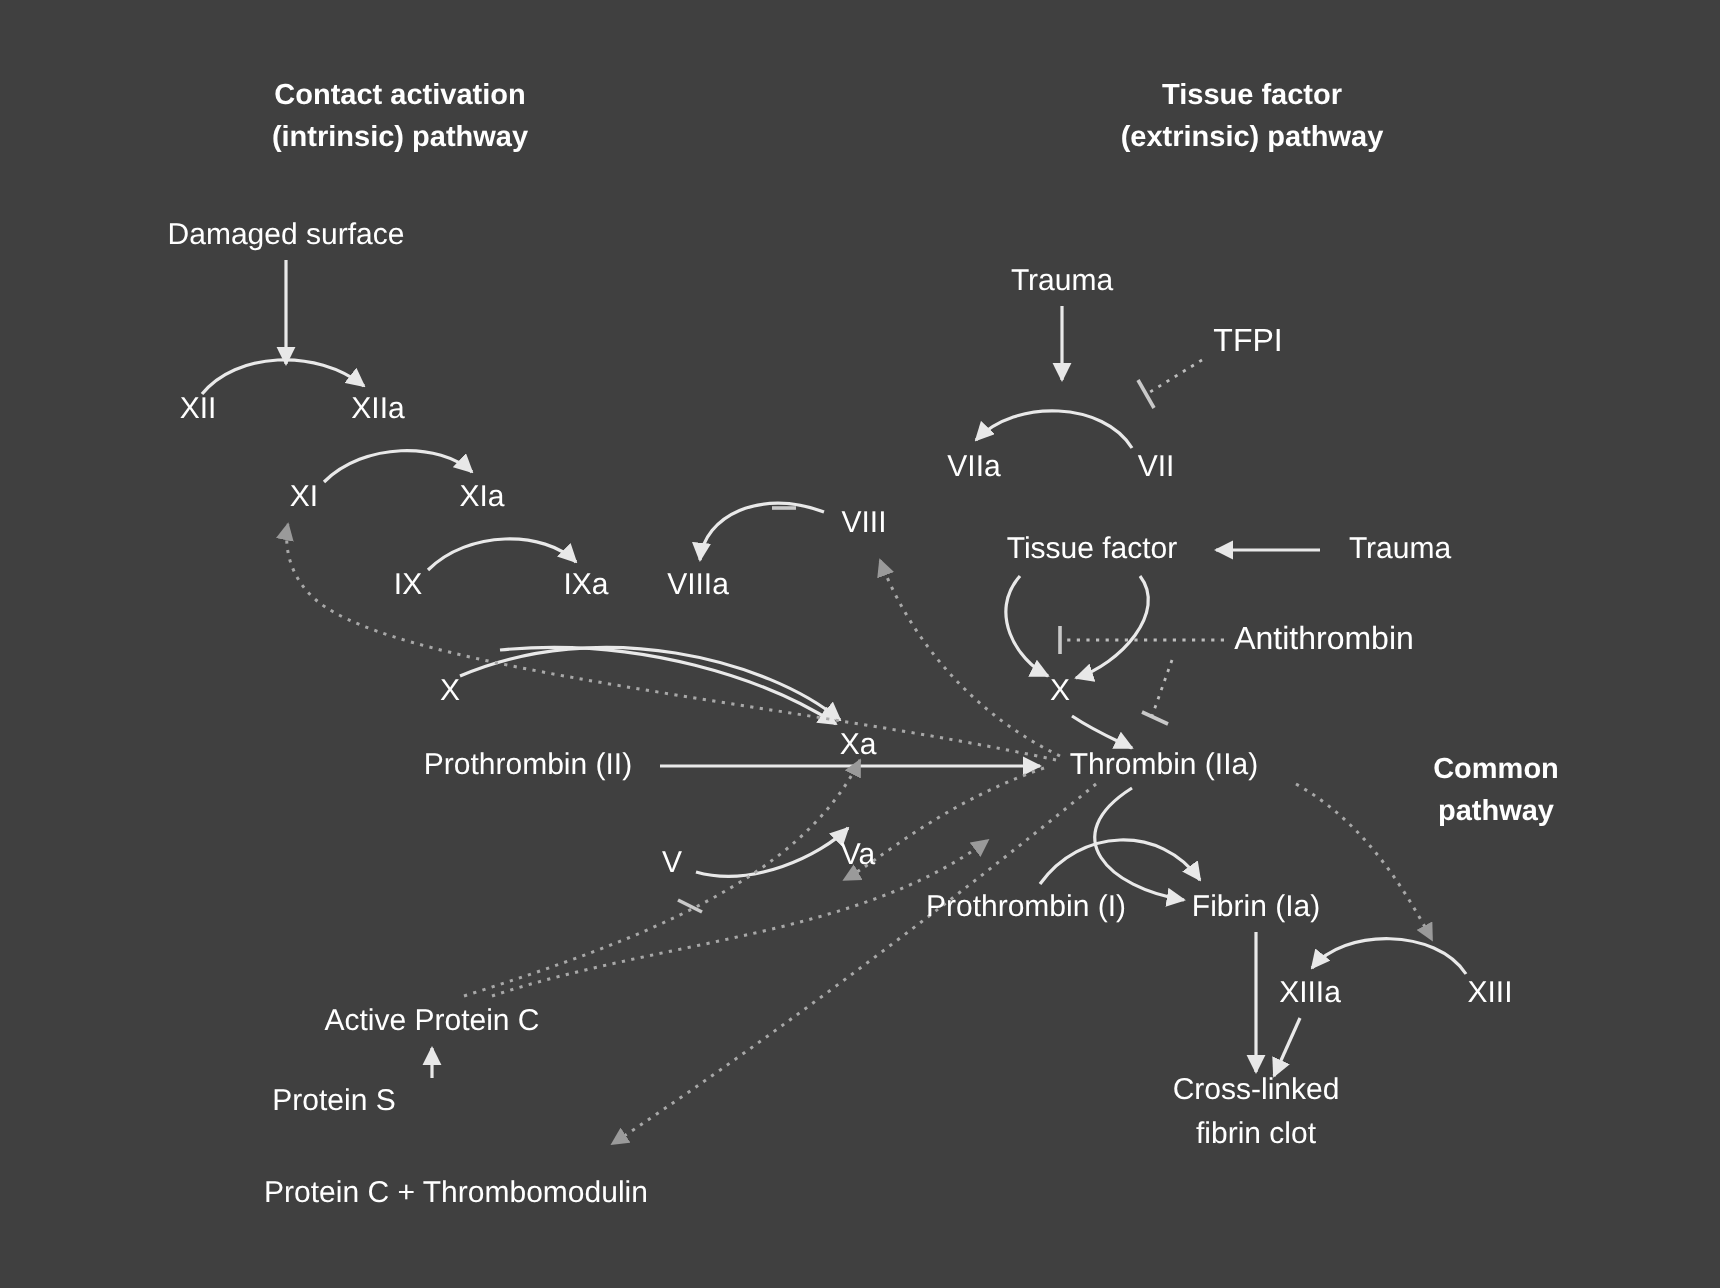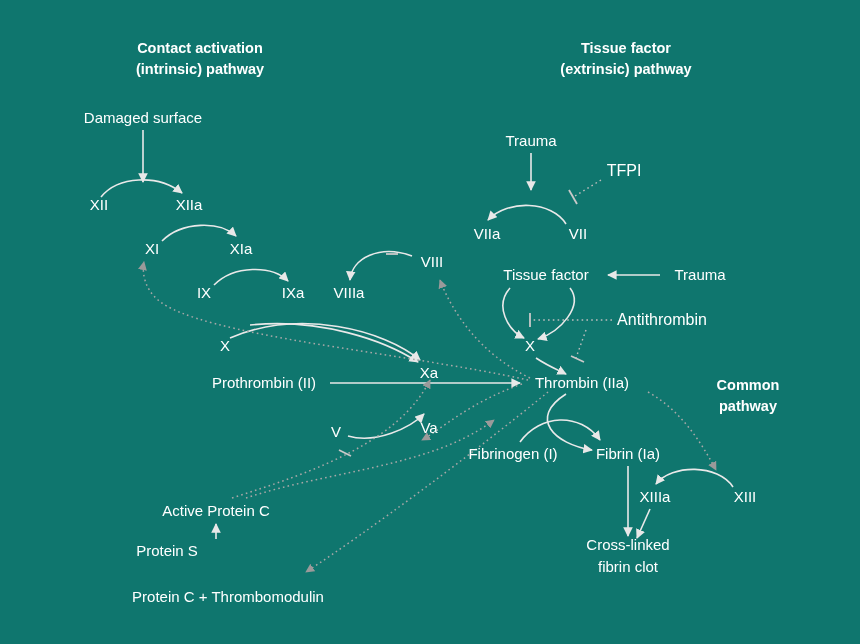--- a/index.html
+++ b/index.html
@@ -4,21 +4,21 @@
 <style>
   html, body {
     margin: 0;
     padding: 0;
     background: #f7f7f7;
   }
   #canvas {
     position: relative;
     width: 860px;
     height: 644px;
-    background: #0f766e;
+    background: #404040;
     font-family: "Liberation Sans", sans-serif;
     overflow: hidden;
   }
   #svg-layer {
     position: absolute;
     left: 0;
     top: 0;
     width: 860px;
     height: 644px;
   }
@@ -127,21 +127,21 @@
   <div class="lbl" style="left:264px; top:383px;">Prothrombin (II)</div>
   <div class="lbl" style="left:582px; top:383px;">Thrombin (IIa)</div>
   <div class="lbl" style="left:531px; top:141px;">Trauma</div>
   <div class="lbl big" style="left:624px; top:171px;">TFPI</div>
   <div class="lbl" style="left:487px; top:234px;">VIIa</div>
   <div class="lbl" style="left:578px; top:234px;">VII</div>
   <div class="lbl" style="left:546px; top:275px;">Tissue factor</div>
   <div class="lbl" style="left:700px; top:275px;">Trauma</div>
   <div class="lbl big" style="left:662px; top:320px;">Antithrombin</div>
   <div class="lbl" style="left:530px; top:346px;">X</div>
-  <div class="lbl" style="left:513px; top:454px;">Fibrinogen (I)</div>
+  <div class="lbl" style="left:513px; top:454px;">Prothrombin (I)</div>
   <div class="lbl" style="left:628px; top:454px;">Fibrin (Ia)</div>
   <div class="lbl" style="left:655px; top:497px;">XIIIa</div>
   <div class="lbl" style="left:745px; top:497px;">XIII</div>
   <div class="lbl" style="left:628px; top:556px;">Cross-linked
 fibrin clot</div>
   <div class="lbl" style="left:216px; top:511px;">Active Protein C</div>
   <div class="lbl" style="left:167px; top:551px;">Protein S</div>
   <div class="lbl" style="left:228px; top:597px;">Protein C + Thrombomodulin</div>
 
 </div>

